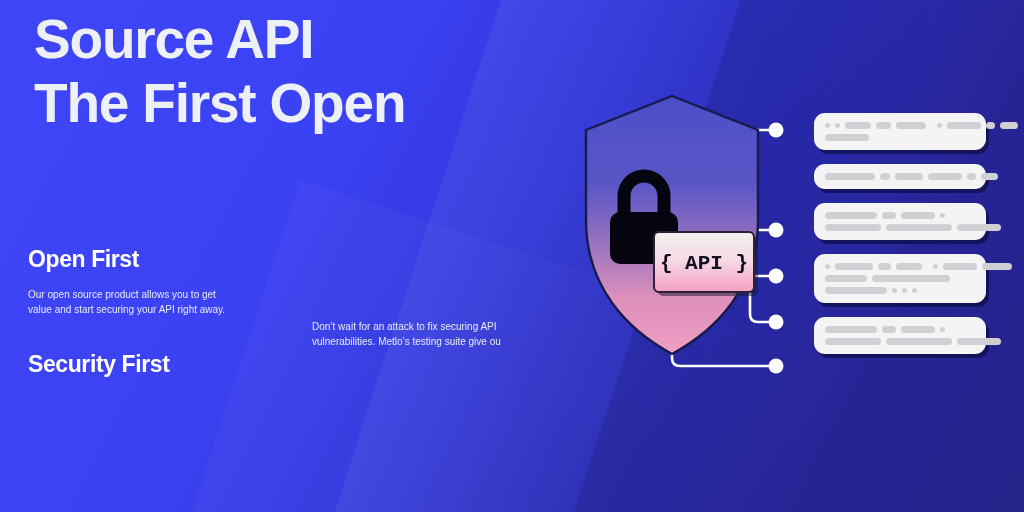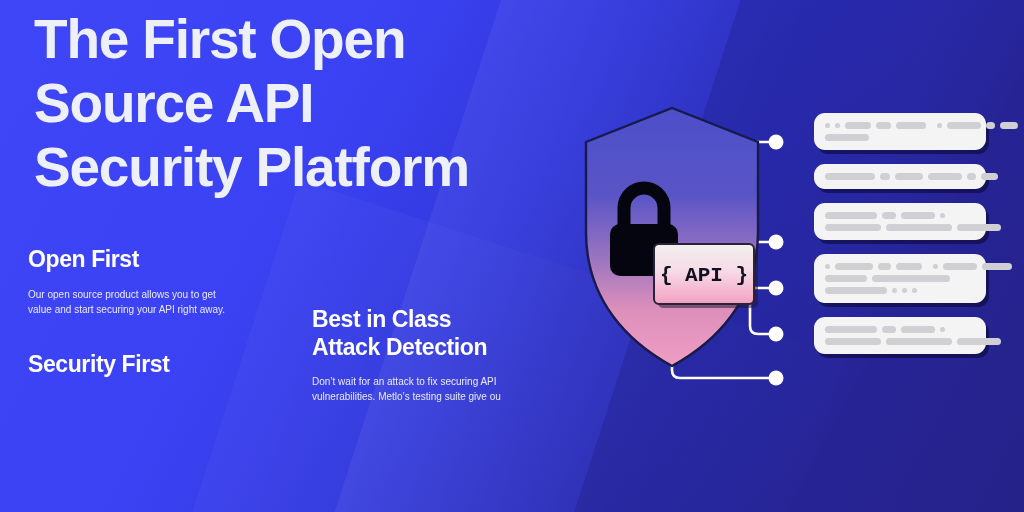--- a/index.html
+++ b/index.html
@@ -51,21 +51,21 @@
     font-size:23px; font-weight:bold; color:#ffffff;
     letter-spacing:-.4px; line-height:1.2;
   }
   .body-text {
     font-size:10px; line-height:1.5; color:#e9eaf8;
     margin-top:13px;
   }
   .block-gap { margin-top:34px; }
 
   
-  #art { position:absolute; left:566px; top:104px; width:458px; height:300px; }
+  #art { position:absolute; left:566px; top:92px; width:458px; height:300px; }
   #art svg { display:block; width:458px; height:300px; overflow:visible; }
 
   
   .cards { position:absolute; left:814px; top:113px; width:172px; }
   .card {
     background:#f4f4f5;
     border-radius:11px;
     box-shadow:3px 4px 0 rgba(8,6,48,.55);
     padding:9px 11px;
     margin-bottom:14px;
@@ -79,38 +79,36 @@
 </head>
 <body>
 
 <div id="stage">
 
   <div class="streak s1"></div>
   <div class="streak s2"></div>
   <div class="streak s3"></div>
 
   <h1 class="headline">
+    <span>Source API</span>
     <span>The First Open</span>
-    <span>Source API</span>
-    <span>Security Platform</span>
   </h1>
 
   <div class="col-a">
     <div>
       <div class="sub-head">Open First</div>
       <p class="body-text">Our open source product allows you to get value and start securing your API right away.</p>
     </div>
     <div class="block-gap">
       <div class="sub-head">Security First</div>
     </div>
   </div>
 
   <div class="col-b">
     <div>
-      <div class="sub-head">Best in Class Attack Detection</div>
       <p class="body-text">Don’t wait for an attack to fix securing API vulnerabilities. Metlo’s testing suite give ou</p>
     </div>
   </div>
 
   <div id="art">
     <svg viewBox="0 0 458 300" xmlns="http://www.w3.org/2000/svg">
       <defs>
         <linearGradient id="shieldGrad" x1="0" y1="0" x2="0" y2="1">
           <stop offset="0%" stop-color="#4c4fc9"></stop>
           <stop offset="34%" stop-color="#5a55c6"></stop>

